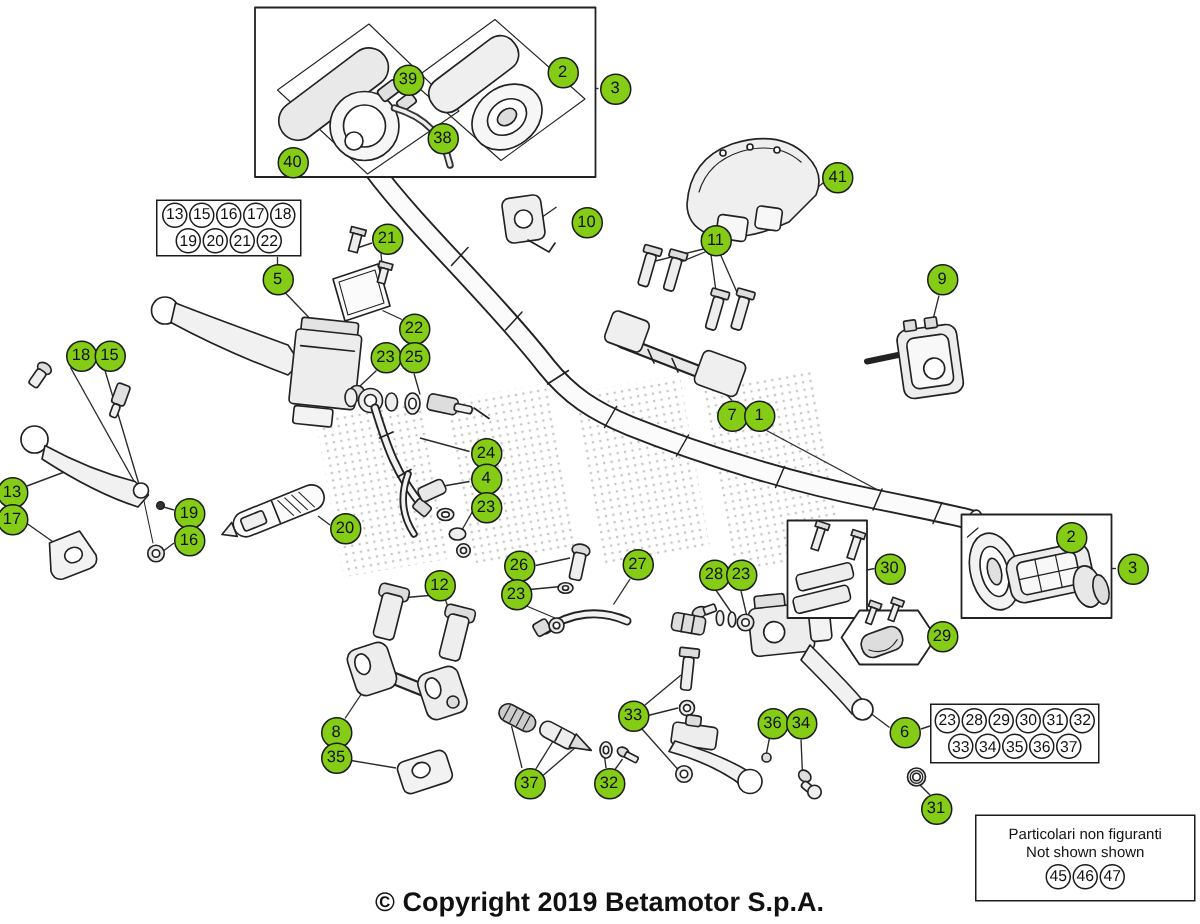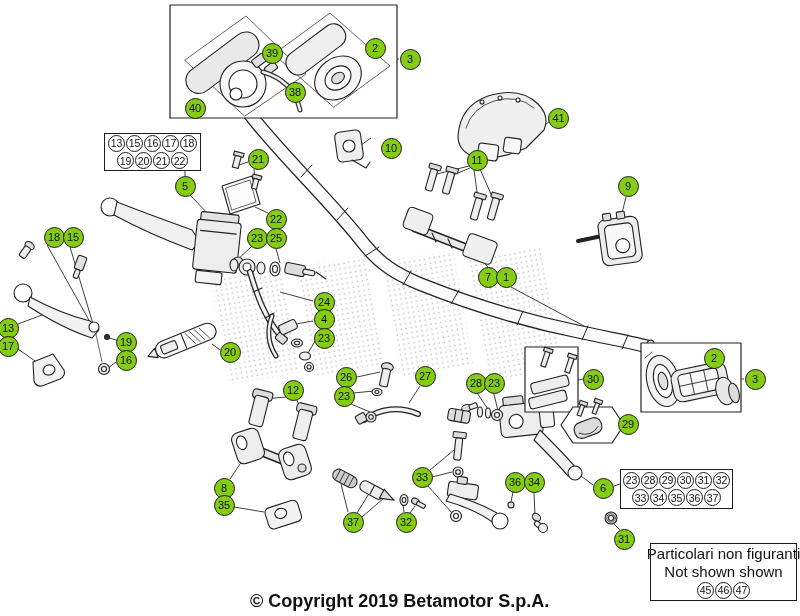--- a/index.html
+++ b/index.html
@@ -21,21 +21,21 @@
   }
   .legend-row{display:flex;justify-content:center;margin:0.5px 0;}
   .legend-circle{
     width:17px;height:17px;box-sizing:border-box;border:1px solid #1c1c1c;border-radius:50%;
     background:#fff;display:inline-flex;align-items:center;justify-content:center;
     font-size:10.5px;line-height:1;margin:0 0.5px;color:#111;
   }
   #legend-a{left:104px;top:133px;width:97px;height:38px;}
   #legend-b{left:620px;top:469px;width:113px;height:40px;}
   #notshown-box{left:650px;top:543px;width:147px;height:58px;padding:3px 2px;}
-  .notshown-title{font-size:15px;line-height:1.2;text-align:right;white-space:nowrap;}
+  .notshown-title{font-size:10px;line-height:1.2;text-align:right;white-space:nowrap;}
   #copyright{
     position:absolute;left:250px;top:591px;width:260px;text-align:center;
     font-size:18px;font-weight:700;white-space:nowrap;
   }
 </style>
 </head>
 <body>
 
 <div id="stage">
 

